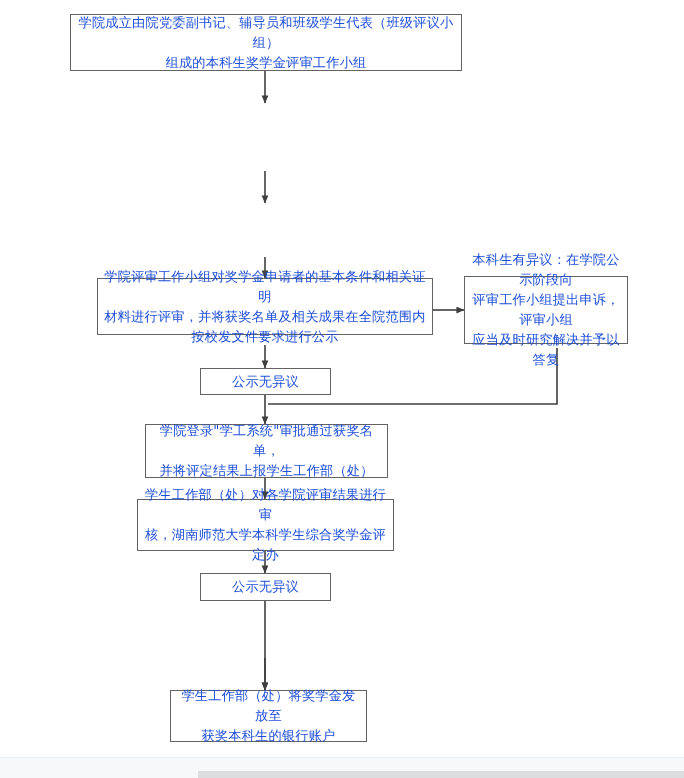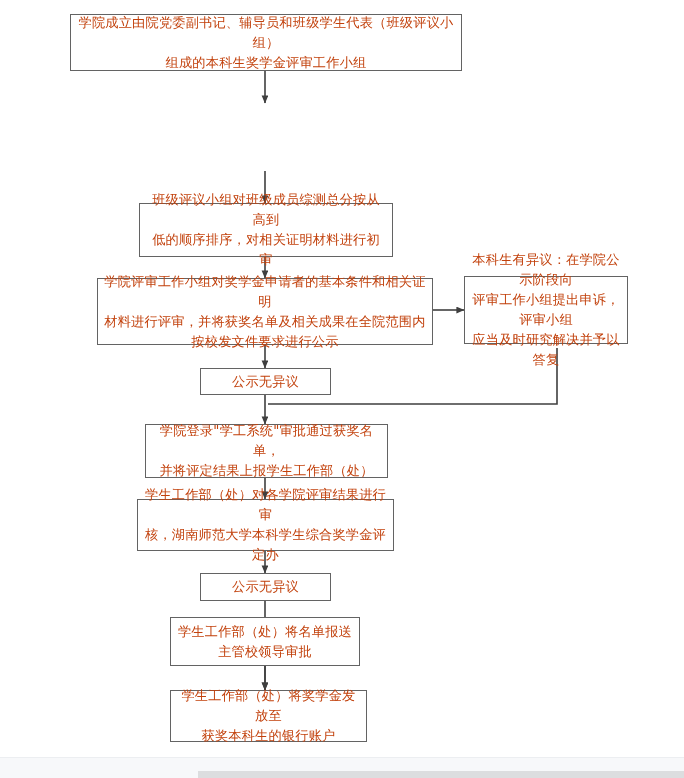--- a/index.html
+++ b/index.html
@@ -29,21 +29,21 @@
   }
   .node {
     position: absolute;
     box-sizing: border-box;
     border: 1px solid #636363;
     background: #ffffff;
     display: flex;
     align-items: center;
     justify-content: center;
     text-align: center;
-    color: #c2410c;
+    color: #1d4ed8;
     font-size: 13.2px;
     line-height: 20px;
     letter-spacing: 0.2px;
     padding: 2px 6px;
     z-index: 2;
   }
   .node-text {
     display: block;
     width: 100%;
     white-space: pre-line;
@@ -103,26 +103,22 @@
     <line x1="265" y1="655" x2="265" y2="617" stroke="#3f3f3f" stroke-width="0"></line>
     <line x1="265" y1="658" x2="265" y2="690" stroke="#3f3f3f" stroke-width="1.6" marker-end="url(#arrowhead)"></line>
   </svg>
 
   <div class="node" style="left:70px; top:14px; width:392px; height:57px;">
     <span class="node-text">学院成立由院党委副书记、辅导员和班级学生代表（班级评议小组）
 组成的本科生奖学金评审工作小组</span>
   </div>
 
 
-  <div class="node" style="left:139px; top:203px; width:254px; height:54px;">
-    <span class="node-text">班级评议小组对班级成员综测总分按从高到
-低的顺序排序，对相关证明材料进行初审</span>
-  </div>
 
-  <div class="node" style="left:97px; top:278px; width:336px; height:67px;">
+  <div class="node" style="left:97px; top:278px; width:336px; height:57px;">
     <span class="node-text">学院评审工作小组对奖学金申请者的基本条件和相关证明
 材料进行评审，并将获奖名单及相关成果在全院范围内
 按校发文件要求进行公示</span>
   </div>
 
   <div class="node" style="left:464px; top:276px; width:164px; height:68px;align-items:center;">
     <span class="node-text">本科生有异议：在学院公示阶段向
 评审工作小组提出申诉，评审小组
 应当及时研究解决并予以答复</span>
   </div>
@@ -138,24 +134,20 @@
 
   <div class="node" style="left:137px; top:499px; width:257px; height:52px;">
     <span class="node-text">学生工作部（处）对各学院评审结果进行审
 核，湖南师范大学本科学生综合奖学金评定办</span>
   </div>
 
   <div class="node" style="left:200px; top:573px; width:131px; height:28px;">
     <span class="node-text">公示无异议</span>
   </div>
 
-  <div class="node" style="left:170px; top:617px; width:190px; height:49px;">
-    <span class="node-text">学生工作部（处）将名单报送
-主管校领导审批</span>
-  </div>
 
   <div class="node" style="left:170px; top:690px; width:197px; height:52px;">
     <span class="node-text">学生工作部（处）将奖学金发放至
 获奖本科生的银行账户</span>
   </div>
 
   <div class="footer-strip"></div>
   <div class="footer-bar"></div>
 
 </div>

